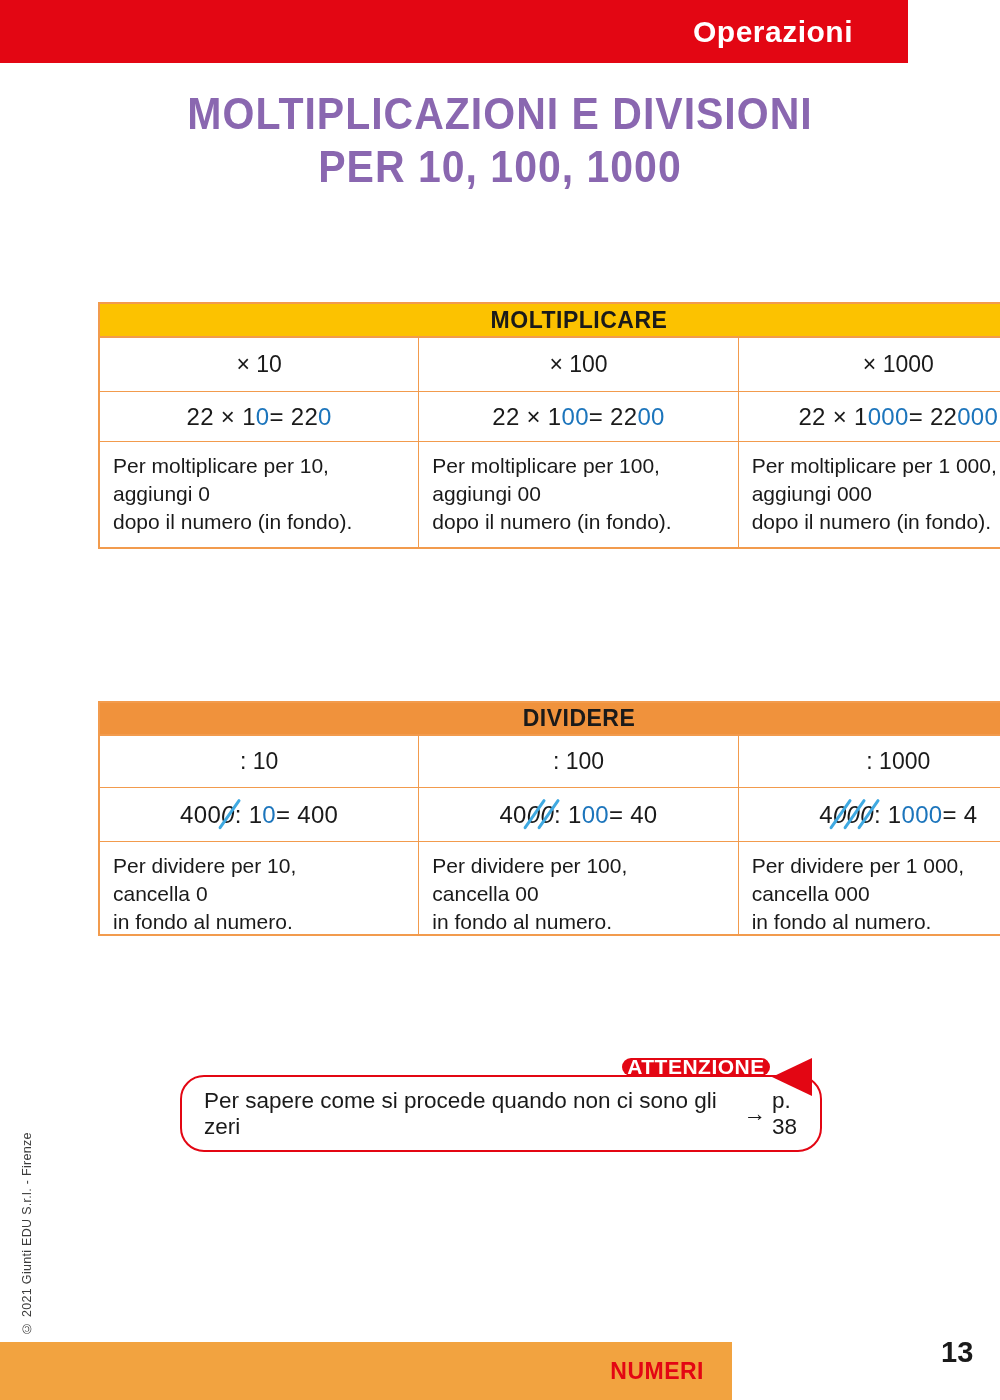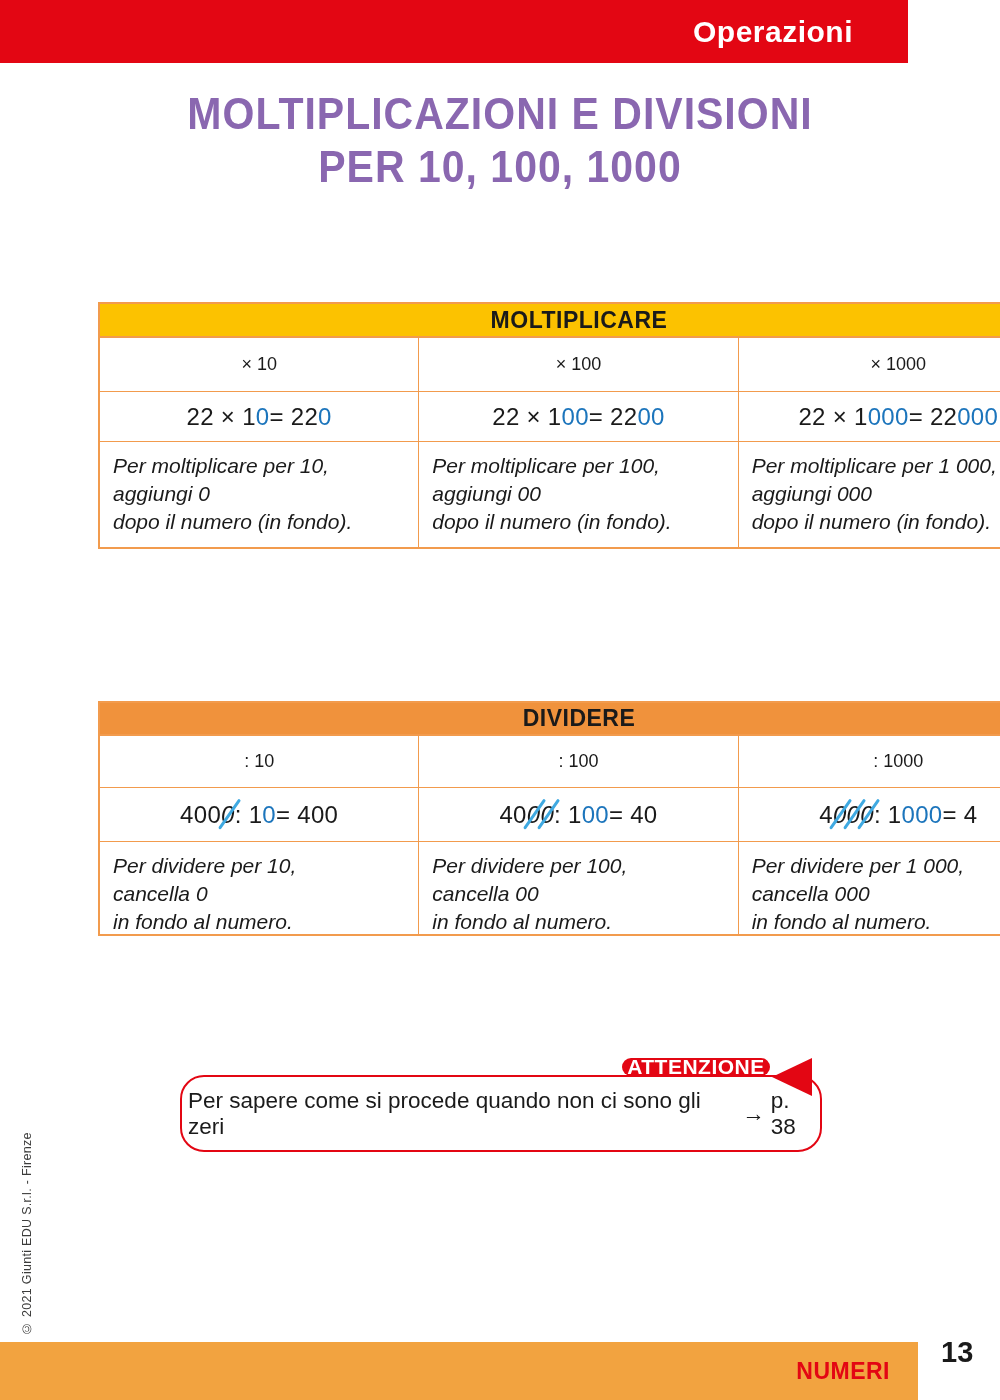--- a/index.html
+++ b/index.html
@@ -35,36 +35,36 @@
   .tbl-div{top:661px;grid-template-rows:33px 52px 54px 92px;margin-top:40px;}
   .tbl-title{
     grid-column:1/4;display:flex;align-items:center;justify-content:center;
     font-size:23px;font-weight:bold;letter-spacing:.5px;
     border-bottom:2px solid var(--border-orange);
   }
   .tbl-mult .tbl-title{background:var(--yellow);}
   .tbl-div .tbl-title{background:var(--orange);}
   .cell{border-right:1.5px solid var(--border-orange);border-bottom:1.5px solid var(--border-orange);}
   .cell.last{border-right:none;}
-  .cell.bottomrow{border-bottom:none;font-style:italic;}
-  .op-cell{display:flex;align-items:center;justify-content:center;font-size:18px;text-align:center;}
+  .cell.bottomrow{border-bottom:none;}
+  .op-cell{display:flex;align-items:center;justify-content:center;font-size:23px;text-align:center;}
   .eq-cell{display:flex;align-items:center;justify-content:center;font-size:24px;font-weight:normal;letter-spacing:.3px;}
   .txt-cell{padding:10px 13px 0 13px;font-size:21px;line-height:28px;white-space:pre-line;}
   .seg-black{color:var(--ink);}
   .seg-blue{color:var(--blue);}
   .seg-struck{color:var(--ink);position:relative;font-style:italic;}
   .seg-struck::after{
     content:"";position:absolute;left:48%;top:-16%;width:2.5px;height:130%;
     background:var(--slash-blue);transform:rotate(35deg);border-radius:1.5px;
   }
   
   .att-box{
     position:absolute;left:180px;top:1075px;width:642px;height:77px;
     border:2.5px solid var(--red);border-radius:24px;background:#fff;
-    display:flex;align-items:center;padding-left:6px;
+    display:flex;align-items:center;padding-left:22px;
   }
   .att-text{font-size:22.5px;color:var(--ink);}
   .att-arrow{font-weight:bold;margin:0 6px 0 8px;}
   .att-badge{
     position:absolute;left:622px;top:1058px;width:148px;height:18px;background:var(--red);
     border-radius:17px;display:flex;align-items:center;justify-content:center;
     color:#fff;font-weight:bold;font-size:21px;letter-spacing:.5px;z-index:2;
   }
   .att-flag{
     position:absolute;left:772px;top:1058px;width:0;height:0;z-index:2;
@@ -72,21 +72,21 @@
     border-right:40px solid var(--red);
   }
   
   .copyright{
     position:absolute;left:20px;top:1140px;height:195px;
     writing-mode:vertical-rl;transform:rotate(180deg);
     font-size:12.5px;color:var(--gray);letter-spacing:.3px;white-space:nowrap;
   }
   
   .footer-bar{
-    position:absolute;left:0;top:1342px;width:918px;height:58px;background:var(--bar-orange);
+    position:absolute;left:0;top:1342px;width:732px;height:58px;background:var(--bar-orange);
     display:flex;align-items:center;justify-content:flex-end;padding-right:28px;
   }
   .footer-section{color:var(--red);font-size:23px;font-weight:bold;letter-spacing:.5px;}
   .page-number{position:absolute;left:941px;top:1336px;font-size:29px;font-weight:bold;color:var(--ink);}
 </style>
 </head>
 <body>
 
 <div class="page">
 

